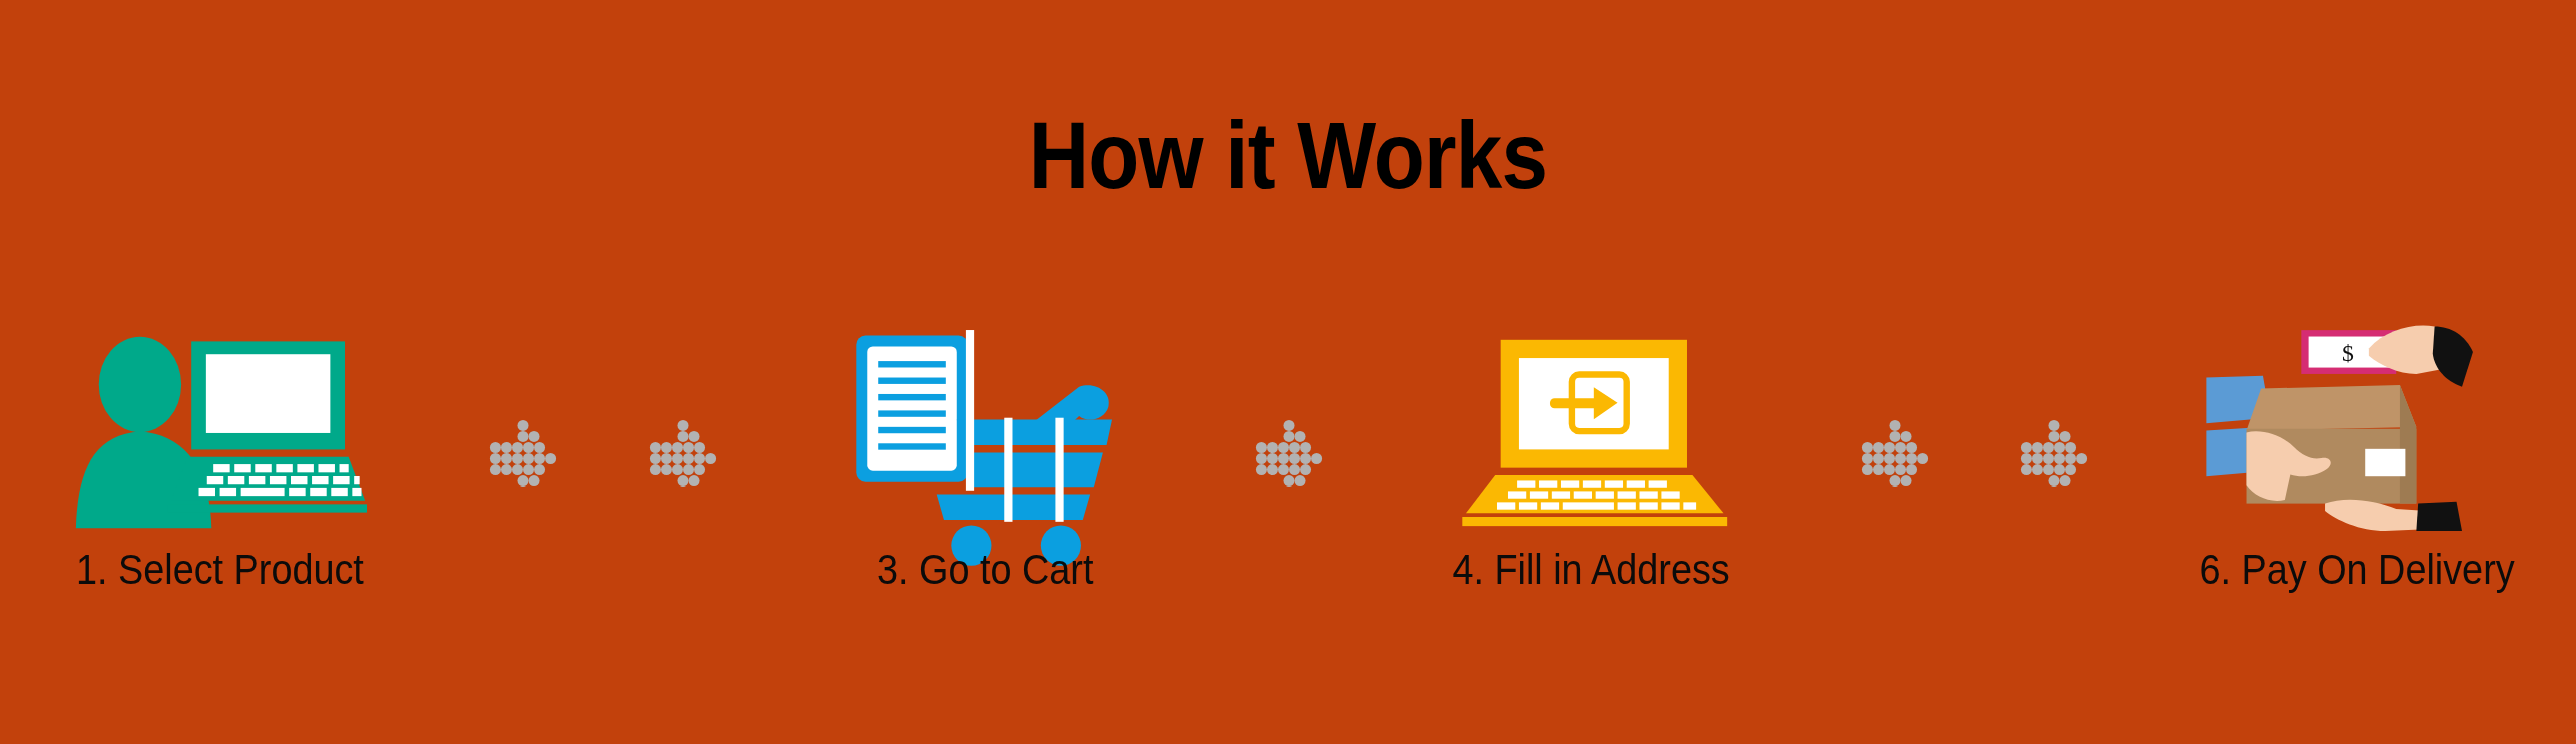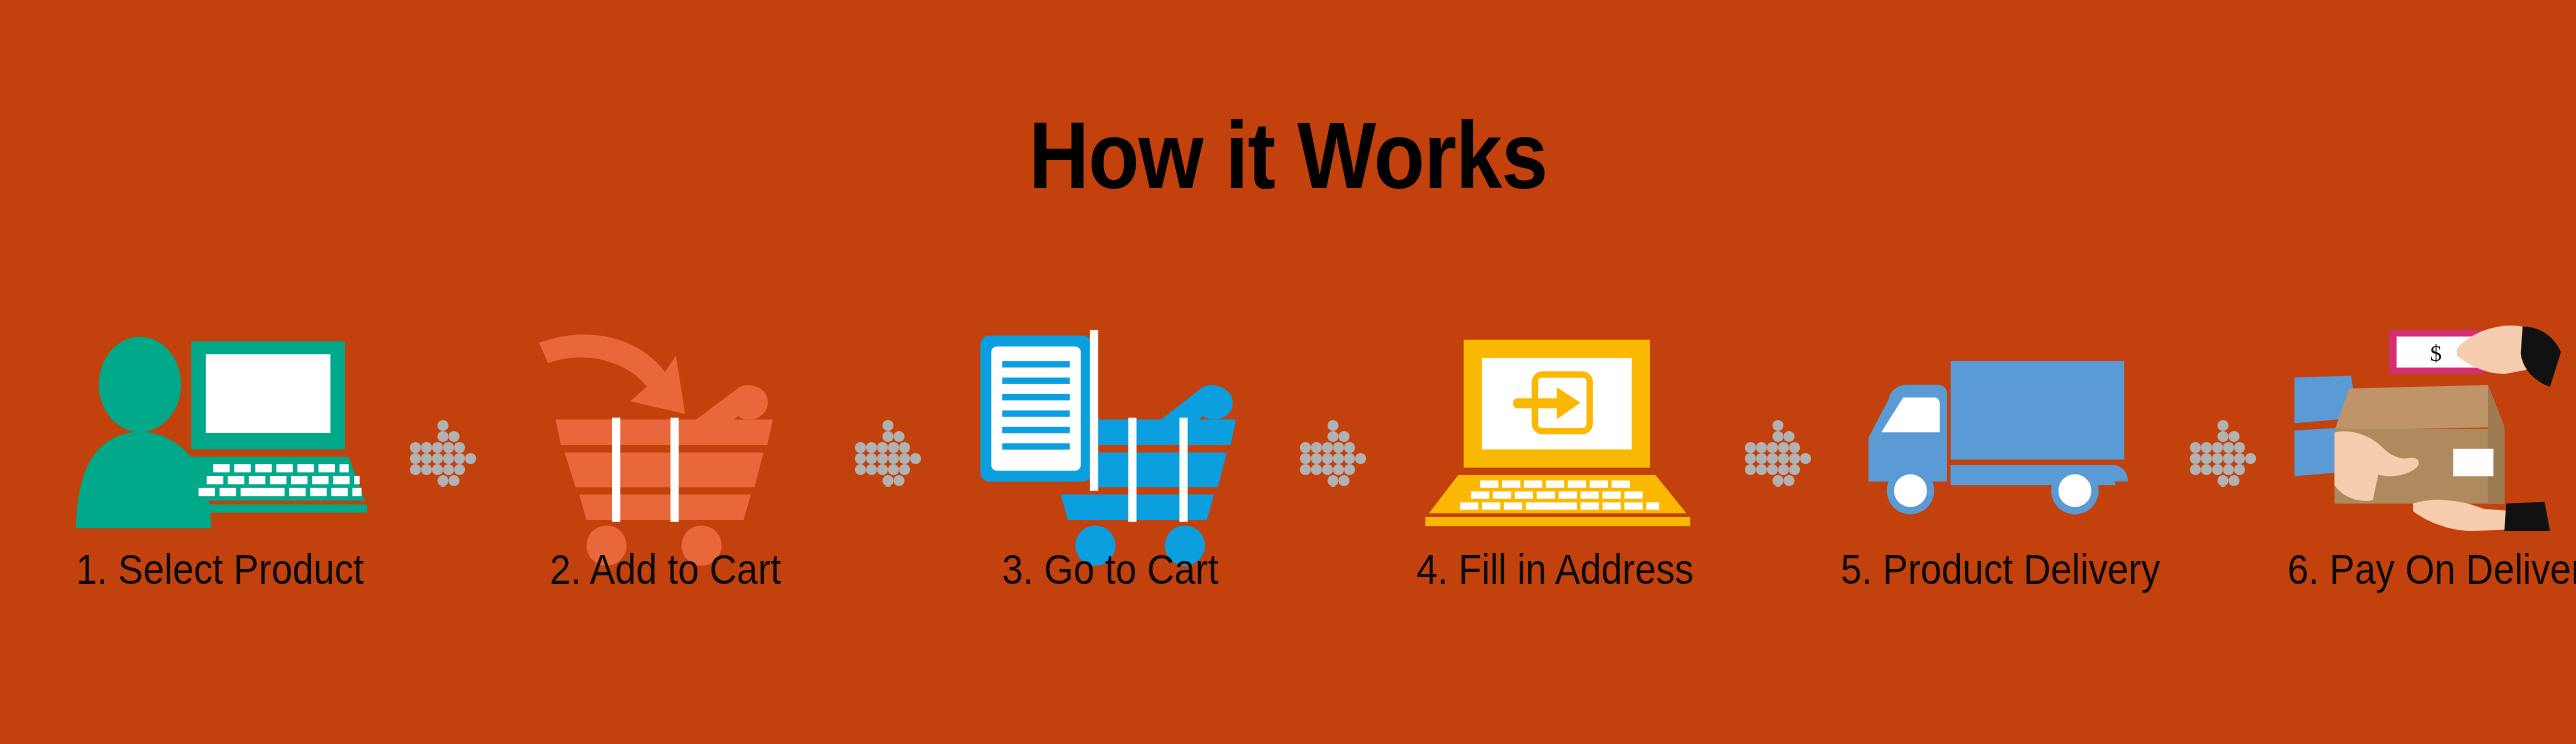--- a/index.html
+++ b/index.html
@@ -170,49 +170,20 @@
             <circle cx="31" cy="55" r="6"></circle>
           <circle cx="43" cy="55" r="6"></circle>
             <circle cx="55" cy="55" r="6"></circle>
           <circle cx="37" cy="67" r="6"></circle>
             <circle cx="49" cy="67" r="6"></circle>
           <circle cx="37" cy="79" r="6"></circle>
         </g>
       </svg>
     </div>
 
-    <div class="step">
-      <div class="art">
-        <svg width="274" height="201" viewBox="0 0 300 220" aria-hidden="true">
-          <g fill="#e8683c">
-
-            <path d="M12 14 C 70 -8 126 12 150 46 L 162 28 L 172 92 L 112 78 L 130 62
-                     C 108 34 64 22 22 36 Z"></path>
-
-            <path d="M232 62 C 250 56 266 68 262 84 C 258 98 240 102 230 94
-                     L 196 126 L 176 104 Z"></path>
-
-            <path d="M30 98 L 268 98 L 262 126 L 36 126 Z"></path>
-
-            <path d="M40 134 L 258 134 L 248 172 L 52 172 Z"></path>
-
-            <path d="M56 180 L 244 180 L 236 208 L 64 208 Z"></path>
-
-            <g fill="#ffffff">
-              <rect x="92" y="96" width="9" height="114"></rect>
-              <rect x="156" y="96" width="9" height="114"></rect>
-            </g>
-
-            <circle cx="86" cy="236" r="22"></circle>
-            <circle cx="190" cy="236" r="22"></circle>
-          </g>
-        </svg>
-      </div>
-      <div class="caption">2. Add to Cart</div>
-    </div>
 
     <div class="sep">
       <svg width="68" height="68" viewBox="0 0 74 74" aria-hidden="true">
         <g fill="#b2b2b2">
           <circle cx="37" cy="7" r="6"></circle>
           <circle cx="37" cy="19" r="6"></circle>
             <circle cx="49" cy="19" r="6"></circle>
           <circle cx="7" cy="31" r="6"></circle>
             <circle cx="19" cy="31" r="6"></circle>
             <circle cx="31" cy="31" r="6"></circle>
@@ -377,44 +348,20 @@
             <circle cx="31" cy="55" r="6"></circle>
           <circle cx="43" cy="55" r="6"></circle>
             <circle cx="55" cy="55" r="6"></circle>
           <circle cx="37" cy="67" r="6"></circle>
             <circle cx="49" cy="67" r="6"></circle>
           <circle cx="37" cy="79" r="6"></circle>
         </g>
       </svg>
     </div>
 
-    <div class="step">
-      <div class="art">
-        <svg width="274" height="183" viewBox="0 0 300 200" aria-hidden="true">
-          <g fill="#5b9bd5">
-
-            <rect x="96" y="14" width="190" height="108"></rect>
-
-            <path d="M96 128 L 272 128 C 284 128 290 136 290 146 L 96 146 Z"></path>
-            <rect x="96" y="128" width="180" height="22"></rect>
-
-            <path d="M28 56 C 30 46 38 40 48 40 L 82 40 C 88 40 92 44 92 50
-                     L 92 146 L 6 146 L 6 98 Z"></path>
-
-            <path d="M44 54 L 78 54 C 82 54 84 57 84 61 L 84 92 L 20 92 Z" fill="#ffffff"></path>
-
-            <circle cx="52" cy="156" r="26" fill="#5b9bd5"></circle>
-            <circle cx="52" cy="156" r="18" fill="#ffffff"></circle>
-            <circle cx="232" cy="156" r="26" fill="#5b9bd5"></circle>
-            <circle cx="232" cy="156" r="18" fill="#ffffff"></circle>
-          </g>
-        </svg>
-      </div>
-      <div class="caption">5. Product Delivery</div>
-    </div>
 
     <div class="sep">
       <svg width="68" height="68" viewBox="0 0 74 74" aria-hidden="true">
         <g fill="#b2b2b2">
           <circle cx="37" cy="7" r="6"></circle>
           <circle cx="37" cy="19" r="6"></circle>
             <circle cx="49" cy="19" r="6"></circle>
           <circle cx="7" cy="31" r="6"></circle>
             <circle cx="19" cy="31" r="6"></circle>
             <circle cx="31" cy="31" r="6"></circle>

